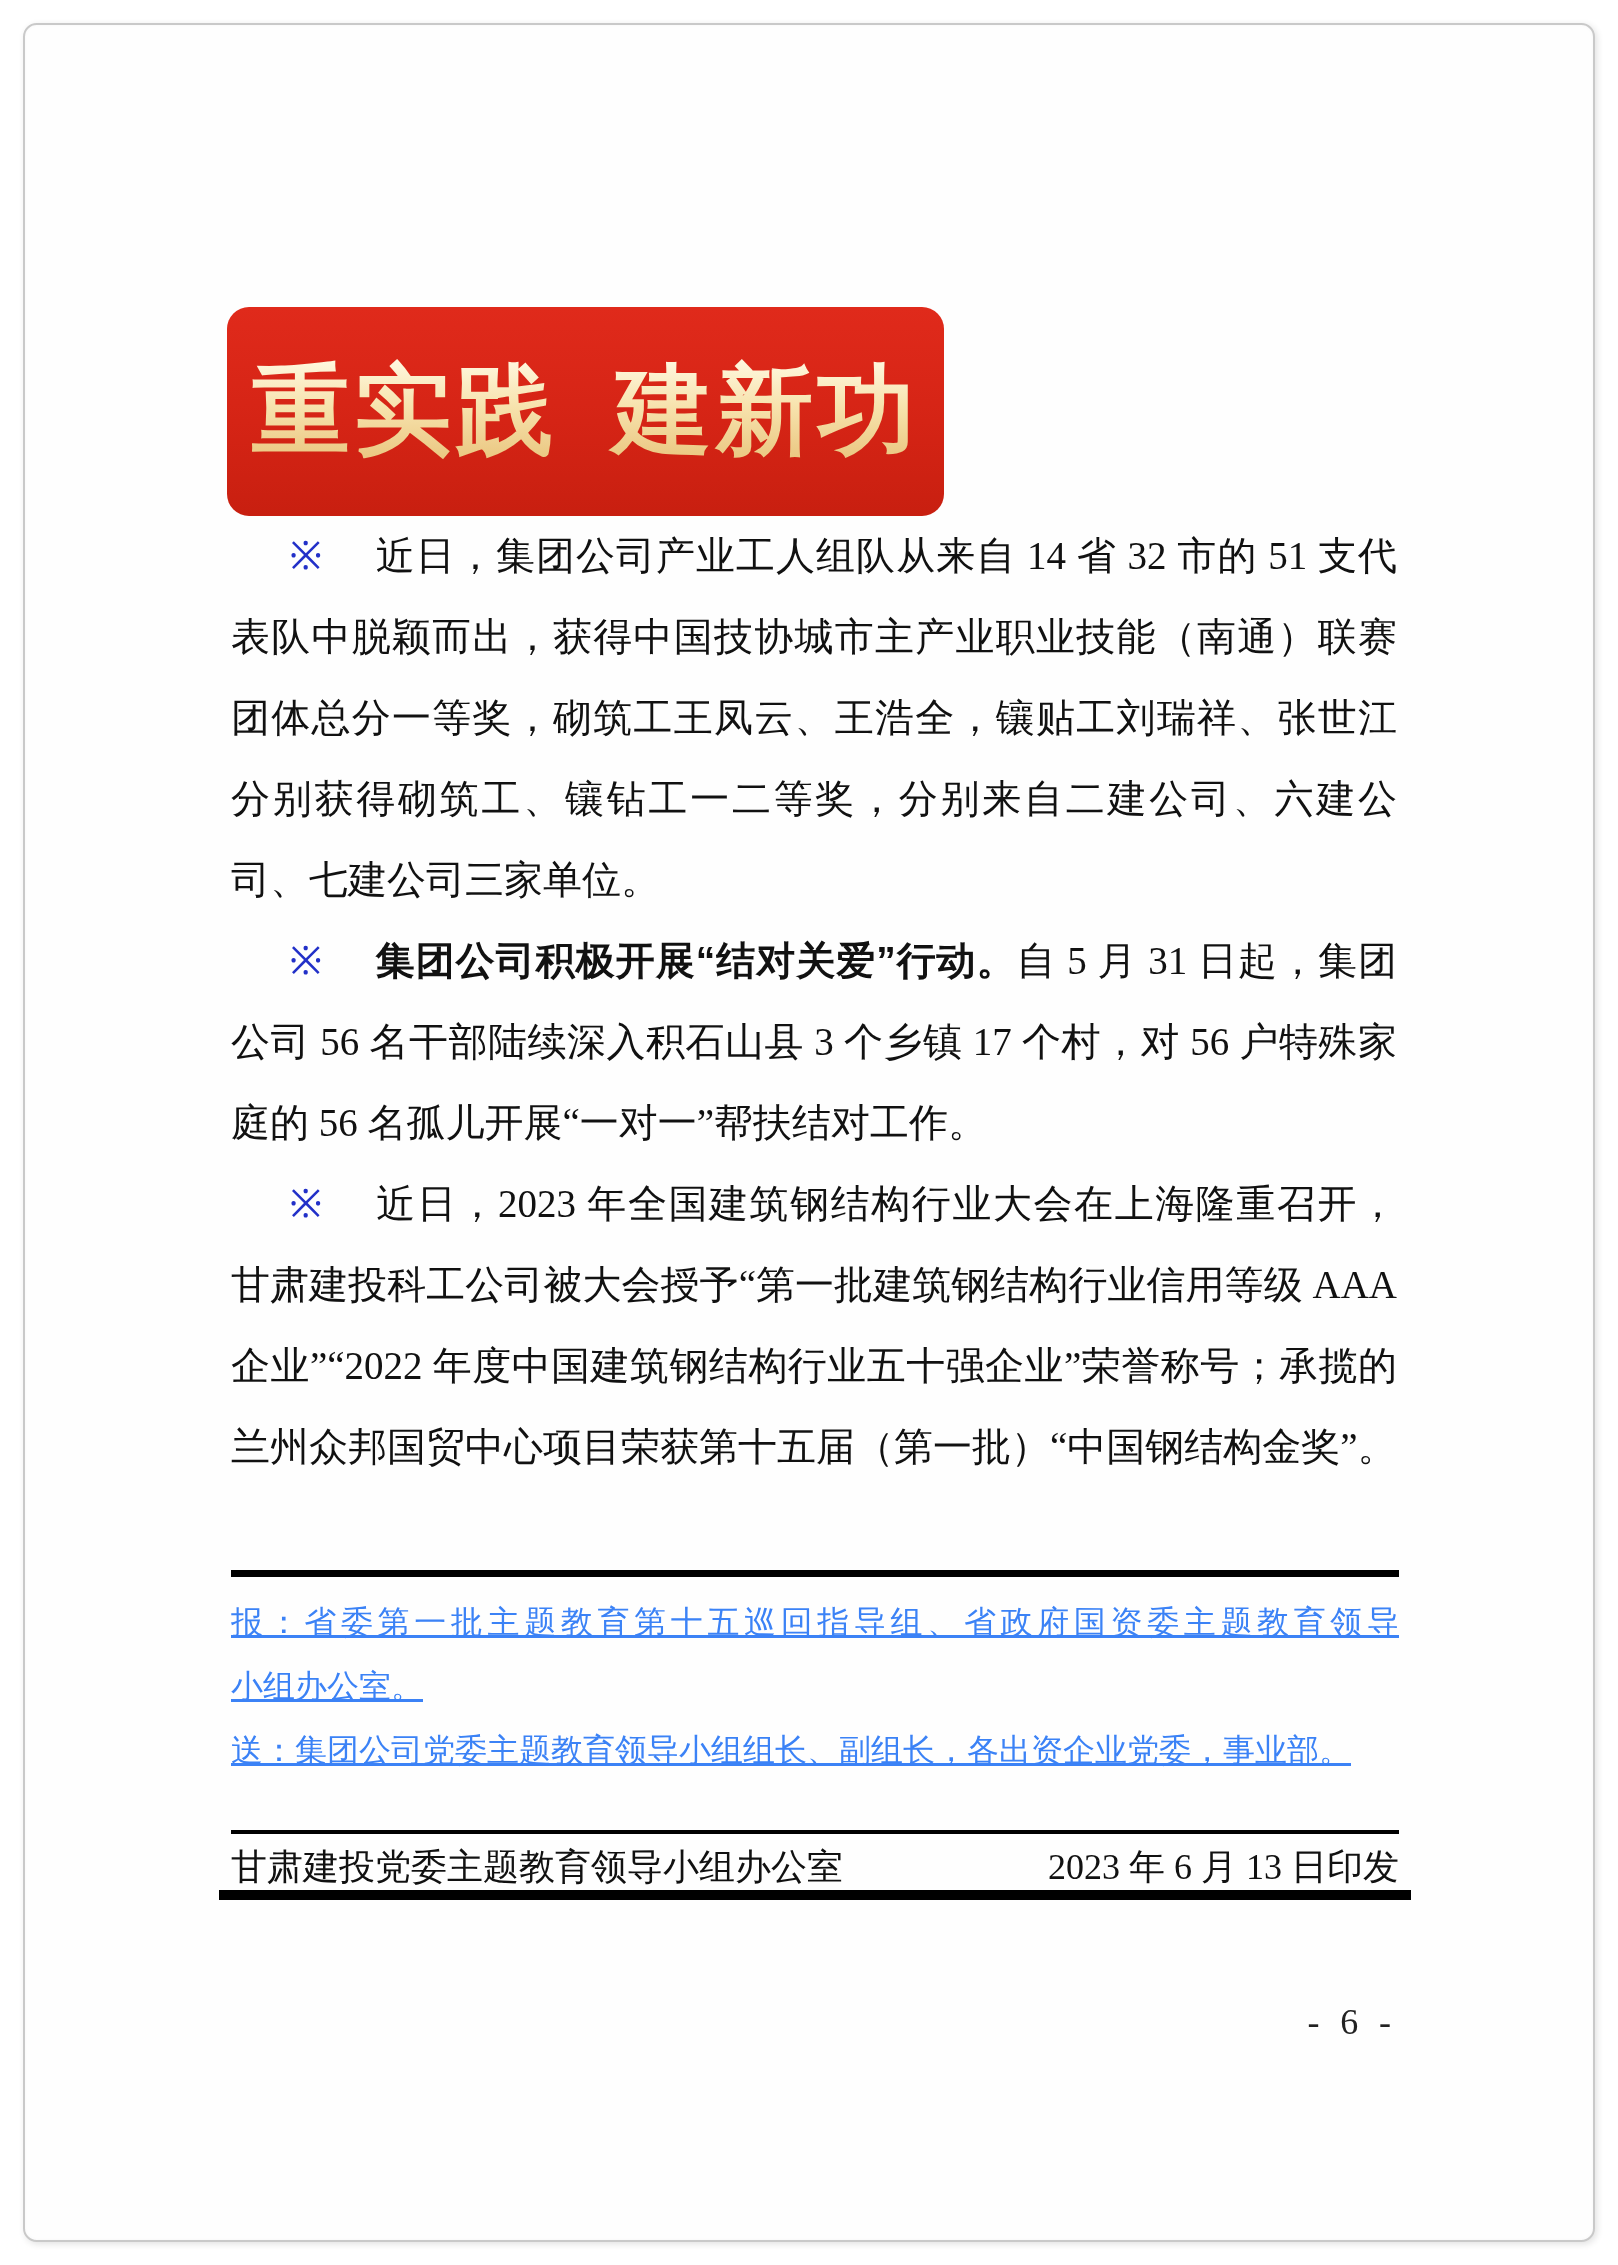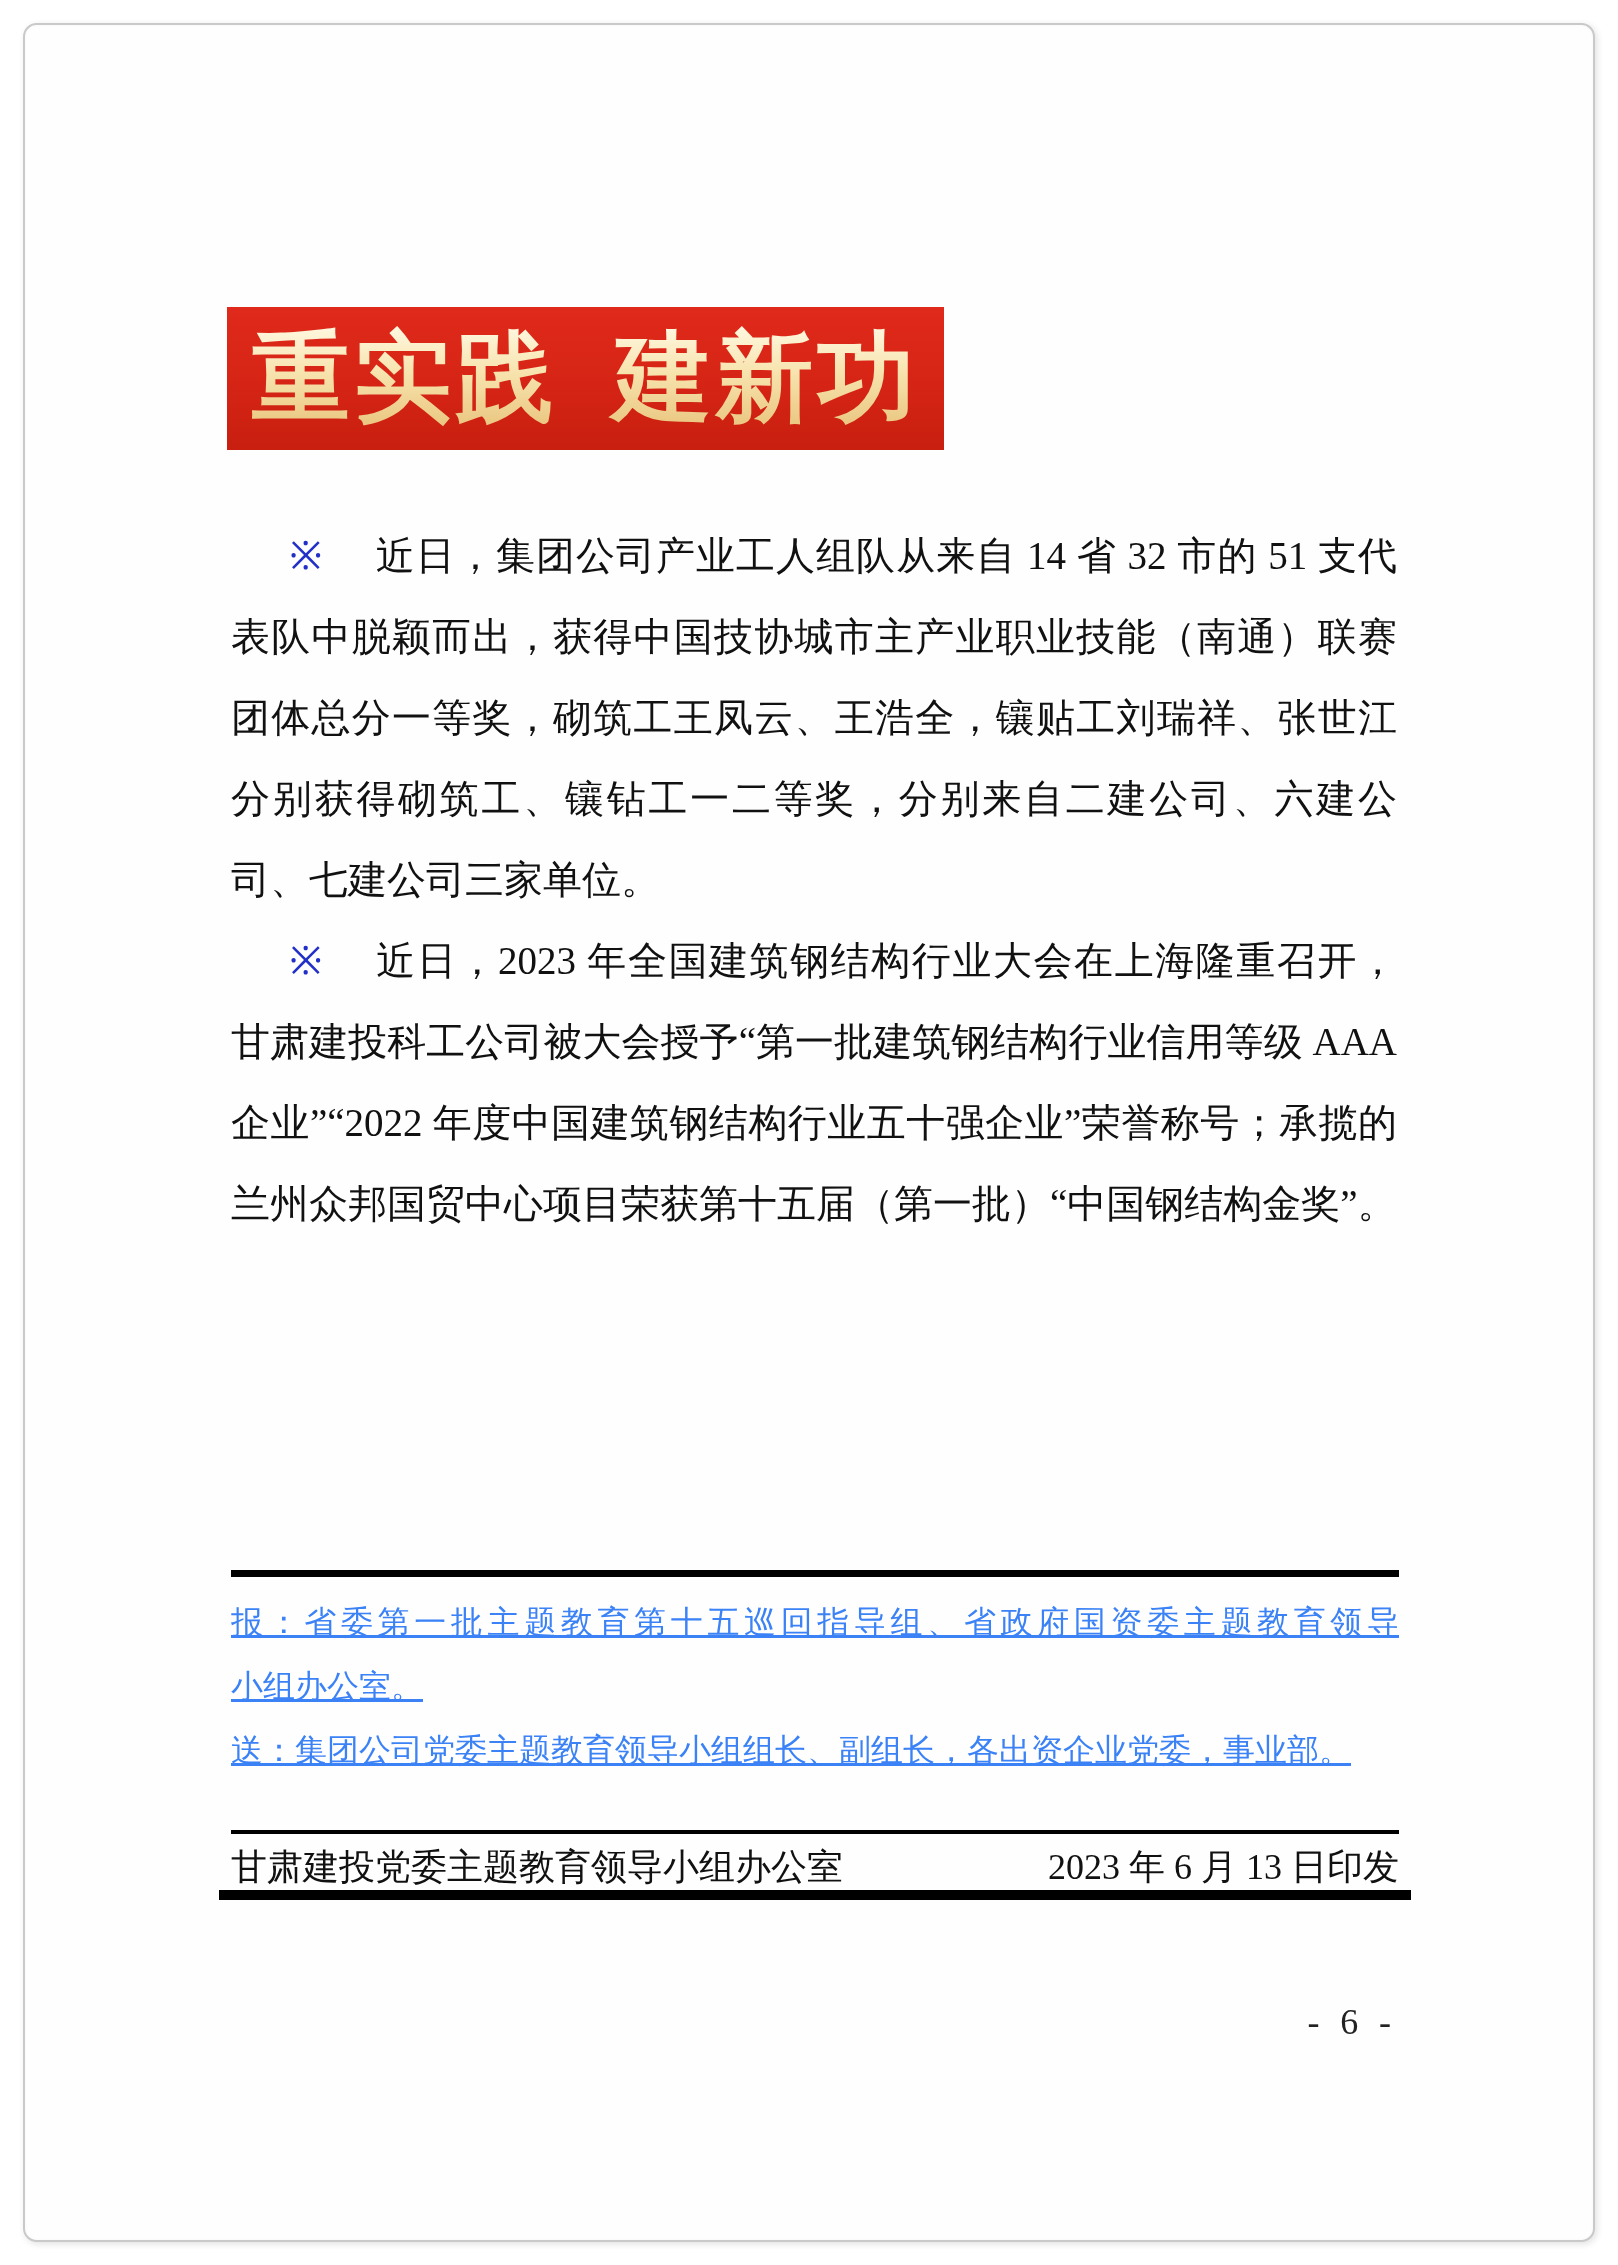--- a/index.html
+++ b/index.html
@@ -15,25 +15,26 @@
     position: absolute;
     left: 23.4px; top: 23.4px; right: 23.4px; bottom: 23.4px;
     background: #fefefe;
     border: 2px solid #c9c9c9;
     border-radius: 13.7px;
     box-shadow: 2px 2px 7.8px rgba(0,0,0,0.12), inset 0 0 3.9px rgba(0,0,0,0.03);
   }
   .banner {
     position: absolute;
     left: 227px; top: 307px;
-    width: 717px; height: 143px;
+    width: 717px; height: 209px;
     background: linear-gradient(180deg, #e02a1b 0%, #d52415 55%, #c81f10 100%);
     display: flex;
     align-items: center;
     justify-content: center;
+    border-radius: 22px;
   }
   .banner-text {
     font-family: "Liberation Sans", "DejaVu Sans", sans-serif;
     font-weight: bold;
     font-size: 98px;
     letter-spacing: 3.9px;
     word-spacing: 25px;
     background: linear-gradient(180deg, #fff8e0 10%, #f7e3ae 45%, #e9c47c 90%);
     -webkit-background-clip: text;
     background-clip: text;
@@ -118,20 +119,21 @@
 <body>
 
 <div class="page-frame"></div>
 
 <div class="banner">
   <span class="banner-text">重实践 建新功</span>
 </div>
 
 <div class="body-text">
   <p><span class="ref-marker">※</span><span>近日，集团公司产业工人组队从来自 14 省 32 市的 51 支代表队中脱颖而出，获得中国技协城市主产业职业技能（南通）联赛团体总分一等奖，砌筑工王凤云、王浩全，镶贴工刘瑞祥、张世江分别获得砌筑工、镶钻工一二等奖，分别来自二建公司、六建公司、七建公司三家单位。</span></p>
+  <p><span class="ref-marker">※</span><span class="lead-bold">集团公司积极开展“结对关爱”行动。</span><span>自 5 月 31 日起，集团公司 56 名干部陆续深入积石山县 3 个乡镇 17 个村，对 56 户特殊家庭的 56 名孤儿开展“一对一”帮扶结对工作。</span></p>
   <p><span class="ref-marker">※</span><span>近日，2023 年全国建筑钢结构行业大会在上海隆重召开，甘肃建投科工公司被大会授予“第一批建筑钢结构行业信用等级 AAA 企业”“2022 年度中国建筑钢结构行业五十强企业”荣誉称号；承揽的兰州众邦国贸中心项目荣获第十五届（第一批）“中国钢结构金奖”。</span></p>
 </div>
 
 <div class="divider-1"></div>
 
 <div class="distribution">
   <div class="justify-full">报：省委第一批主题教育第十五巡回指导组、省政府国资委主题教育领导</div>
   <div>小组办公室。</div>
   <div>送：集团公司党委主题教育领导小组组长、副组长，各出资企业党委，事业部。</div>
 </div>

